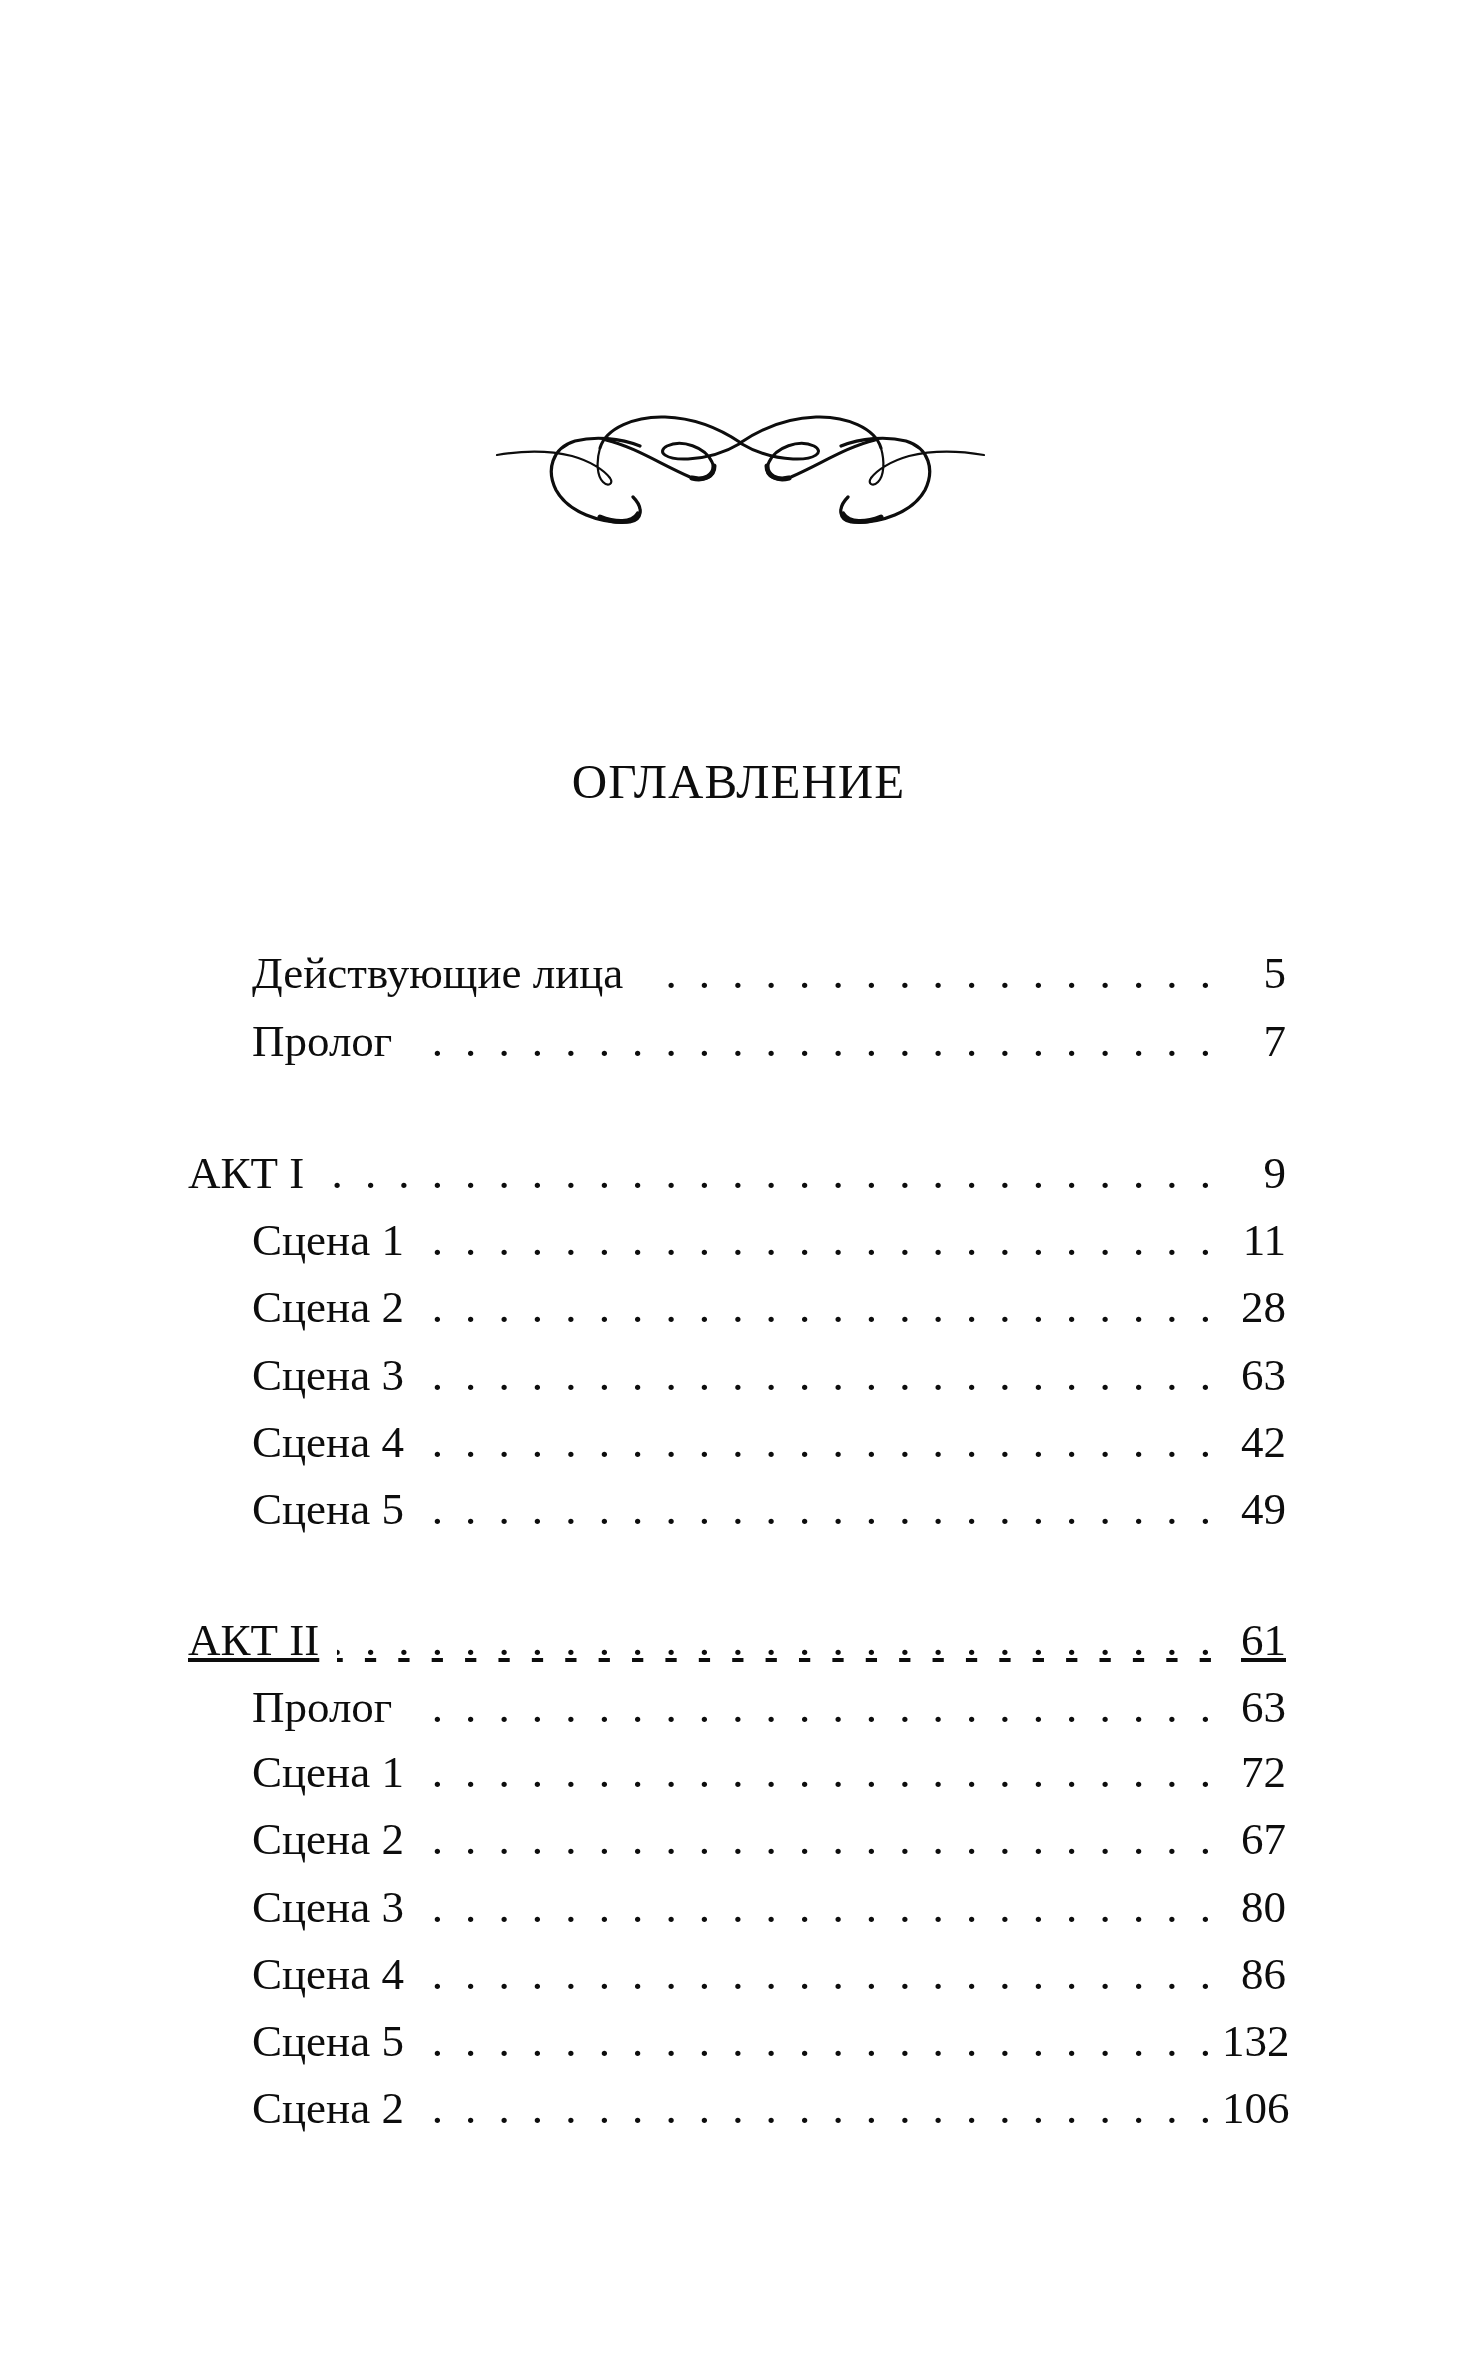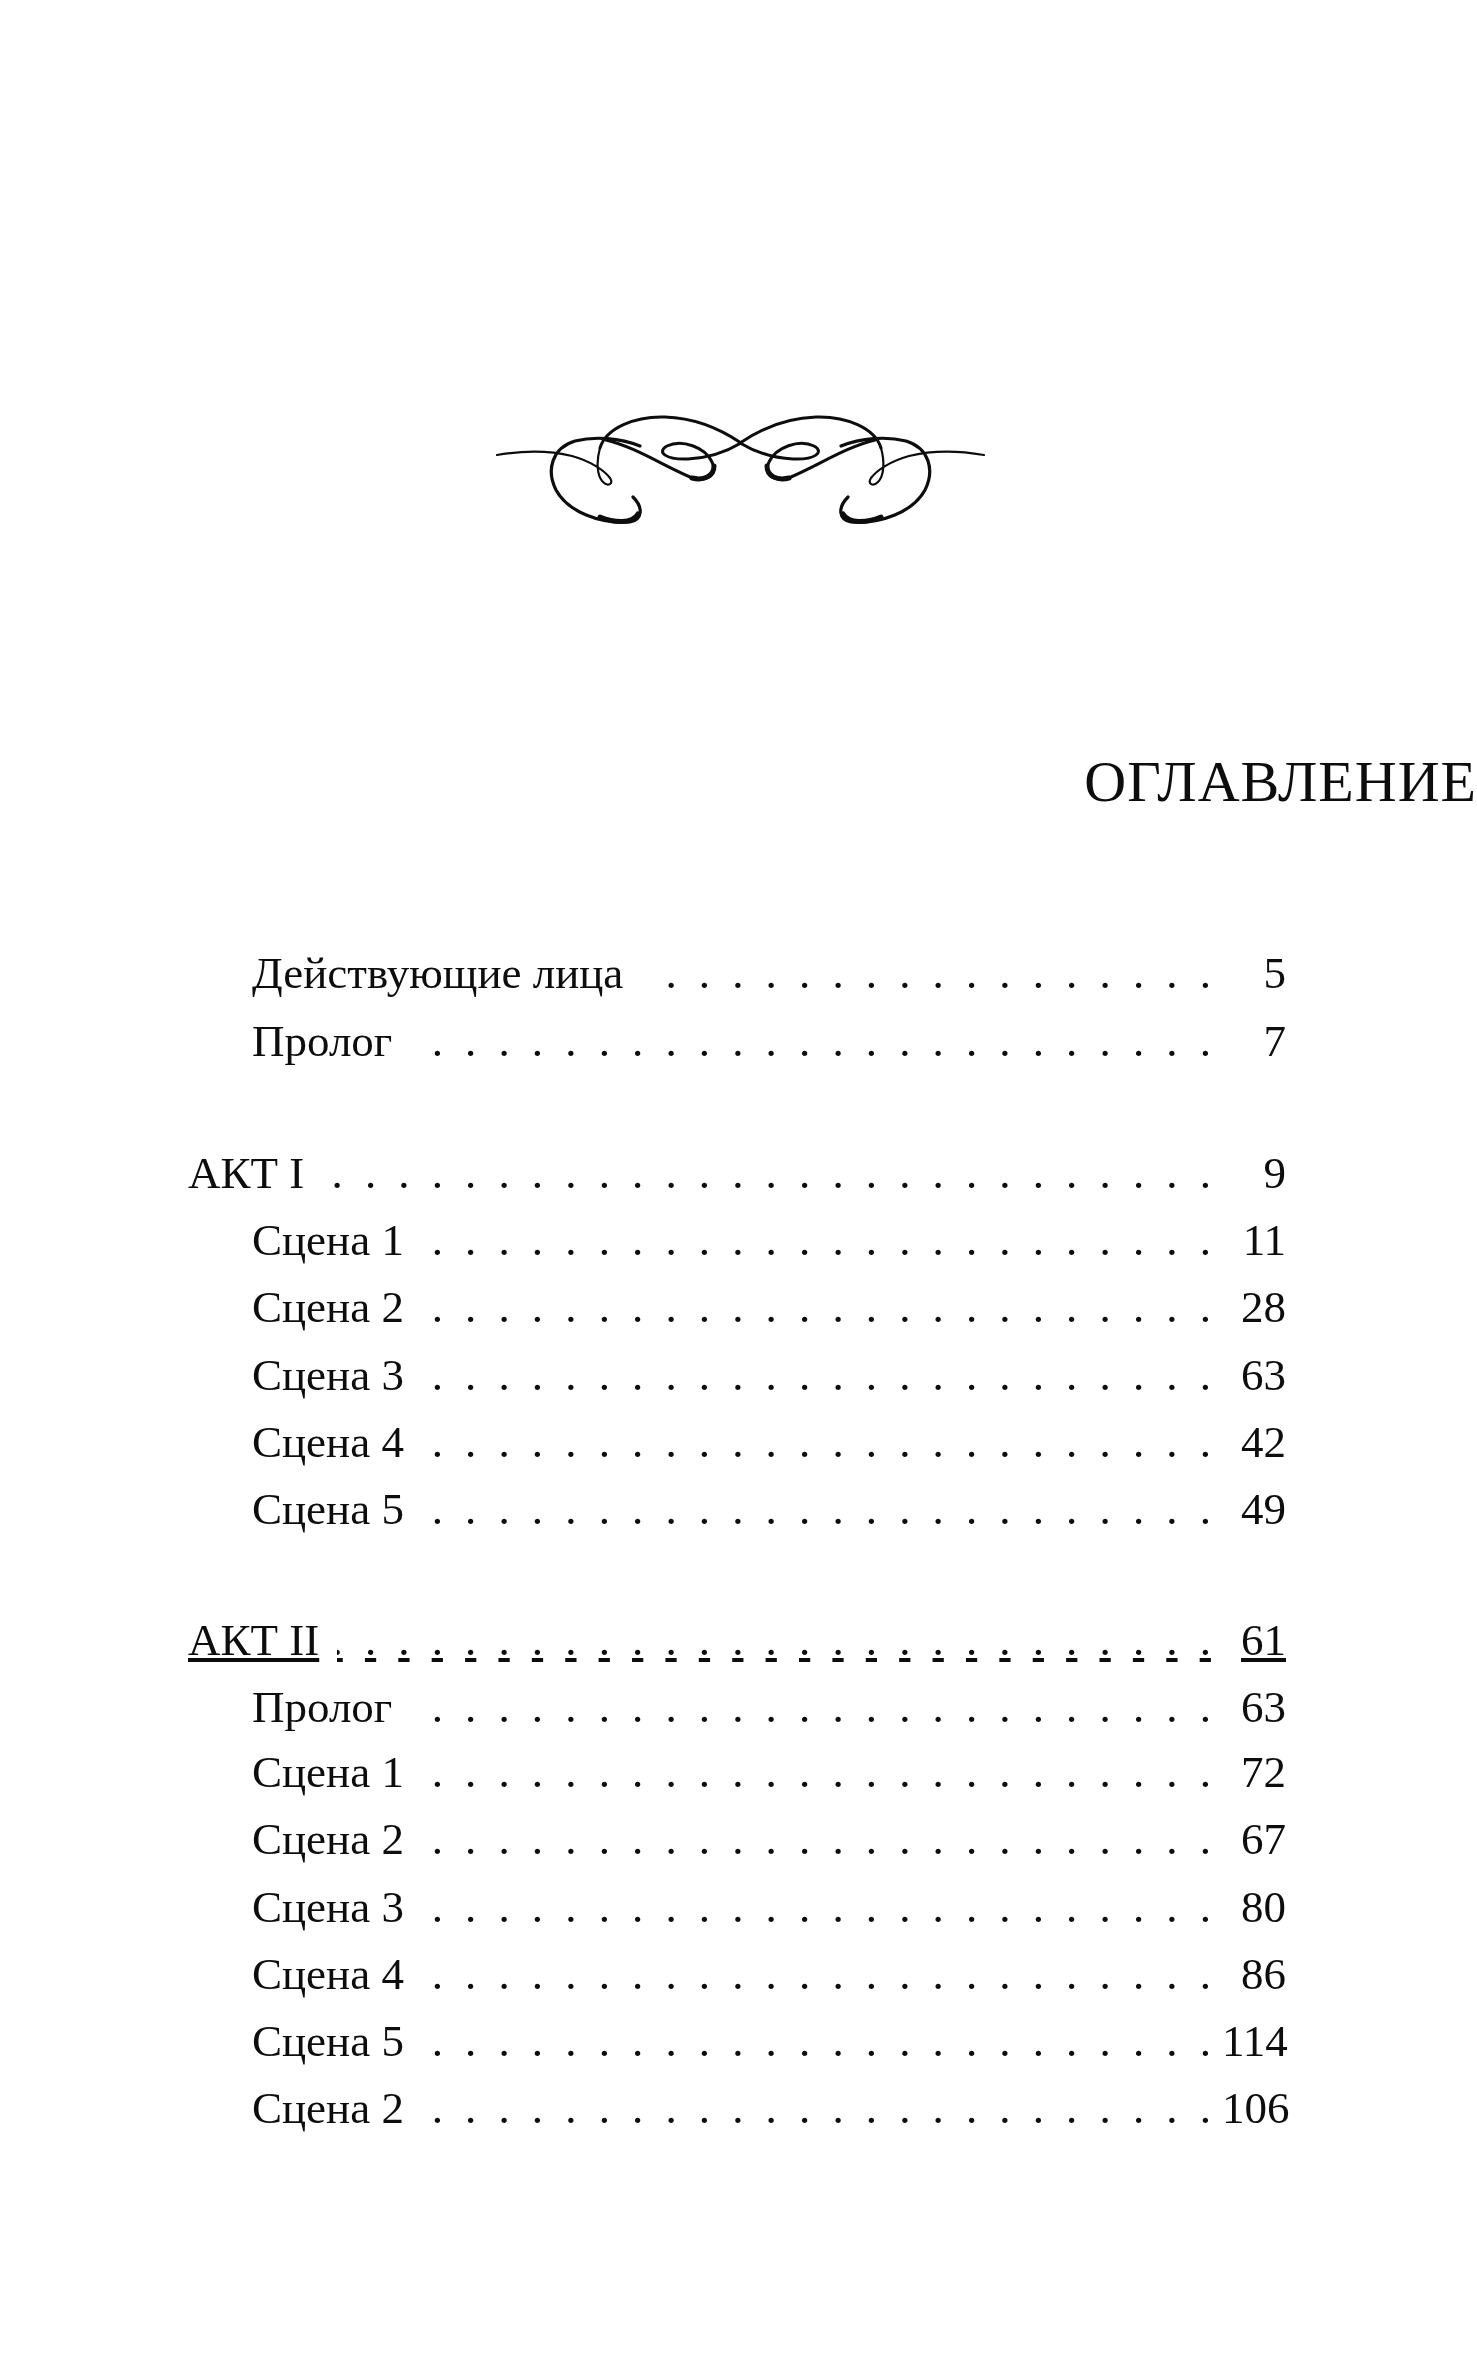--- a/index.html
+++ b/index.html
@@ -1,20 +1,20 @@
 <!DOCTYPE html>
 <html><head>
 <meta charset="utf-8">
 <style>
   html, body { margin: 0; padding: 0; background: #ffffff; }
   body { width: 1477px; height: 2363px; position: relative; overflow: hidden;
          font-family: "Liberation Serif", "DejaVu Serif", serif; color: #0d0d0d; }
   .ornament { position: absolute; left: 0; top: 0; width: 1477px; height: 2363px; pointer-events: none; }
-  .title { position: absolute; left: 0; width: 1477px; top: 748px; text-align: right;
-           font-size: 58px; line-height: 67px; letter-spacing: 1px; font-weight: normal; }
+  .title { position: absolute; left: 0; width: 1477px; top: 748px; text-align: center;
+           font-size: 49px; line-height: 67px; letter-spacing: 1px; font-weight: normal; }
   .toc { position: absolute; left: 0; top: 0; width: 1477px; }
   .row { position: absolute; height: 60px; display: flex; align-items: baseline;
          font-size: 45px; line-height: 60px; margin-top: 20px; }
   .row.lvl1 { left: 188px; }
   .row.lvl2 { left: 252px; }
   .label { white-space: nowrap; padding-right: 18px; flex: none; }
   .leader { flex: 1 1 auto; overflow: hidden; display: flex; justify-content: flex-end;
             height: 60px; position: relative; }
   .dots { display: flex; flex: none; }
   .dot { width: 33.4px; flex: none; text-align: center; font-size: 45px; line-height: 60px; }
@@ -518,21 +518,21 @@
           <span class="dot">.</span>
           <span class="dot">.</span>
           <span class="dot">.</span>
           <span class="dot">.</span>
           <span class="dot">.</span>
           <span class="dot">.</span>
           <span class="dot">.</span>
           <span class="dot">.</span>
         </span>
       </span>
-    <span class="num">114</span>
+    <span class="num">132</span>
   </div>
   <div class="row lvl2" style="top: 2058px; width: 1034px;">
     <span class="label">Сцена 2</span>
     <span class="leader">
         <span class="dots">
           <span class="dot">.</span>
           <span class="dot">.</span>
           <span class="dot">.</span>
           <span class="dot">.</span>
           <span class="dot">.</span>

